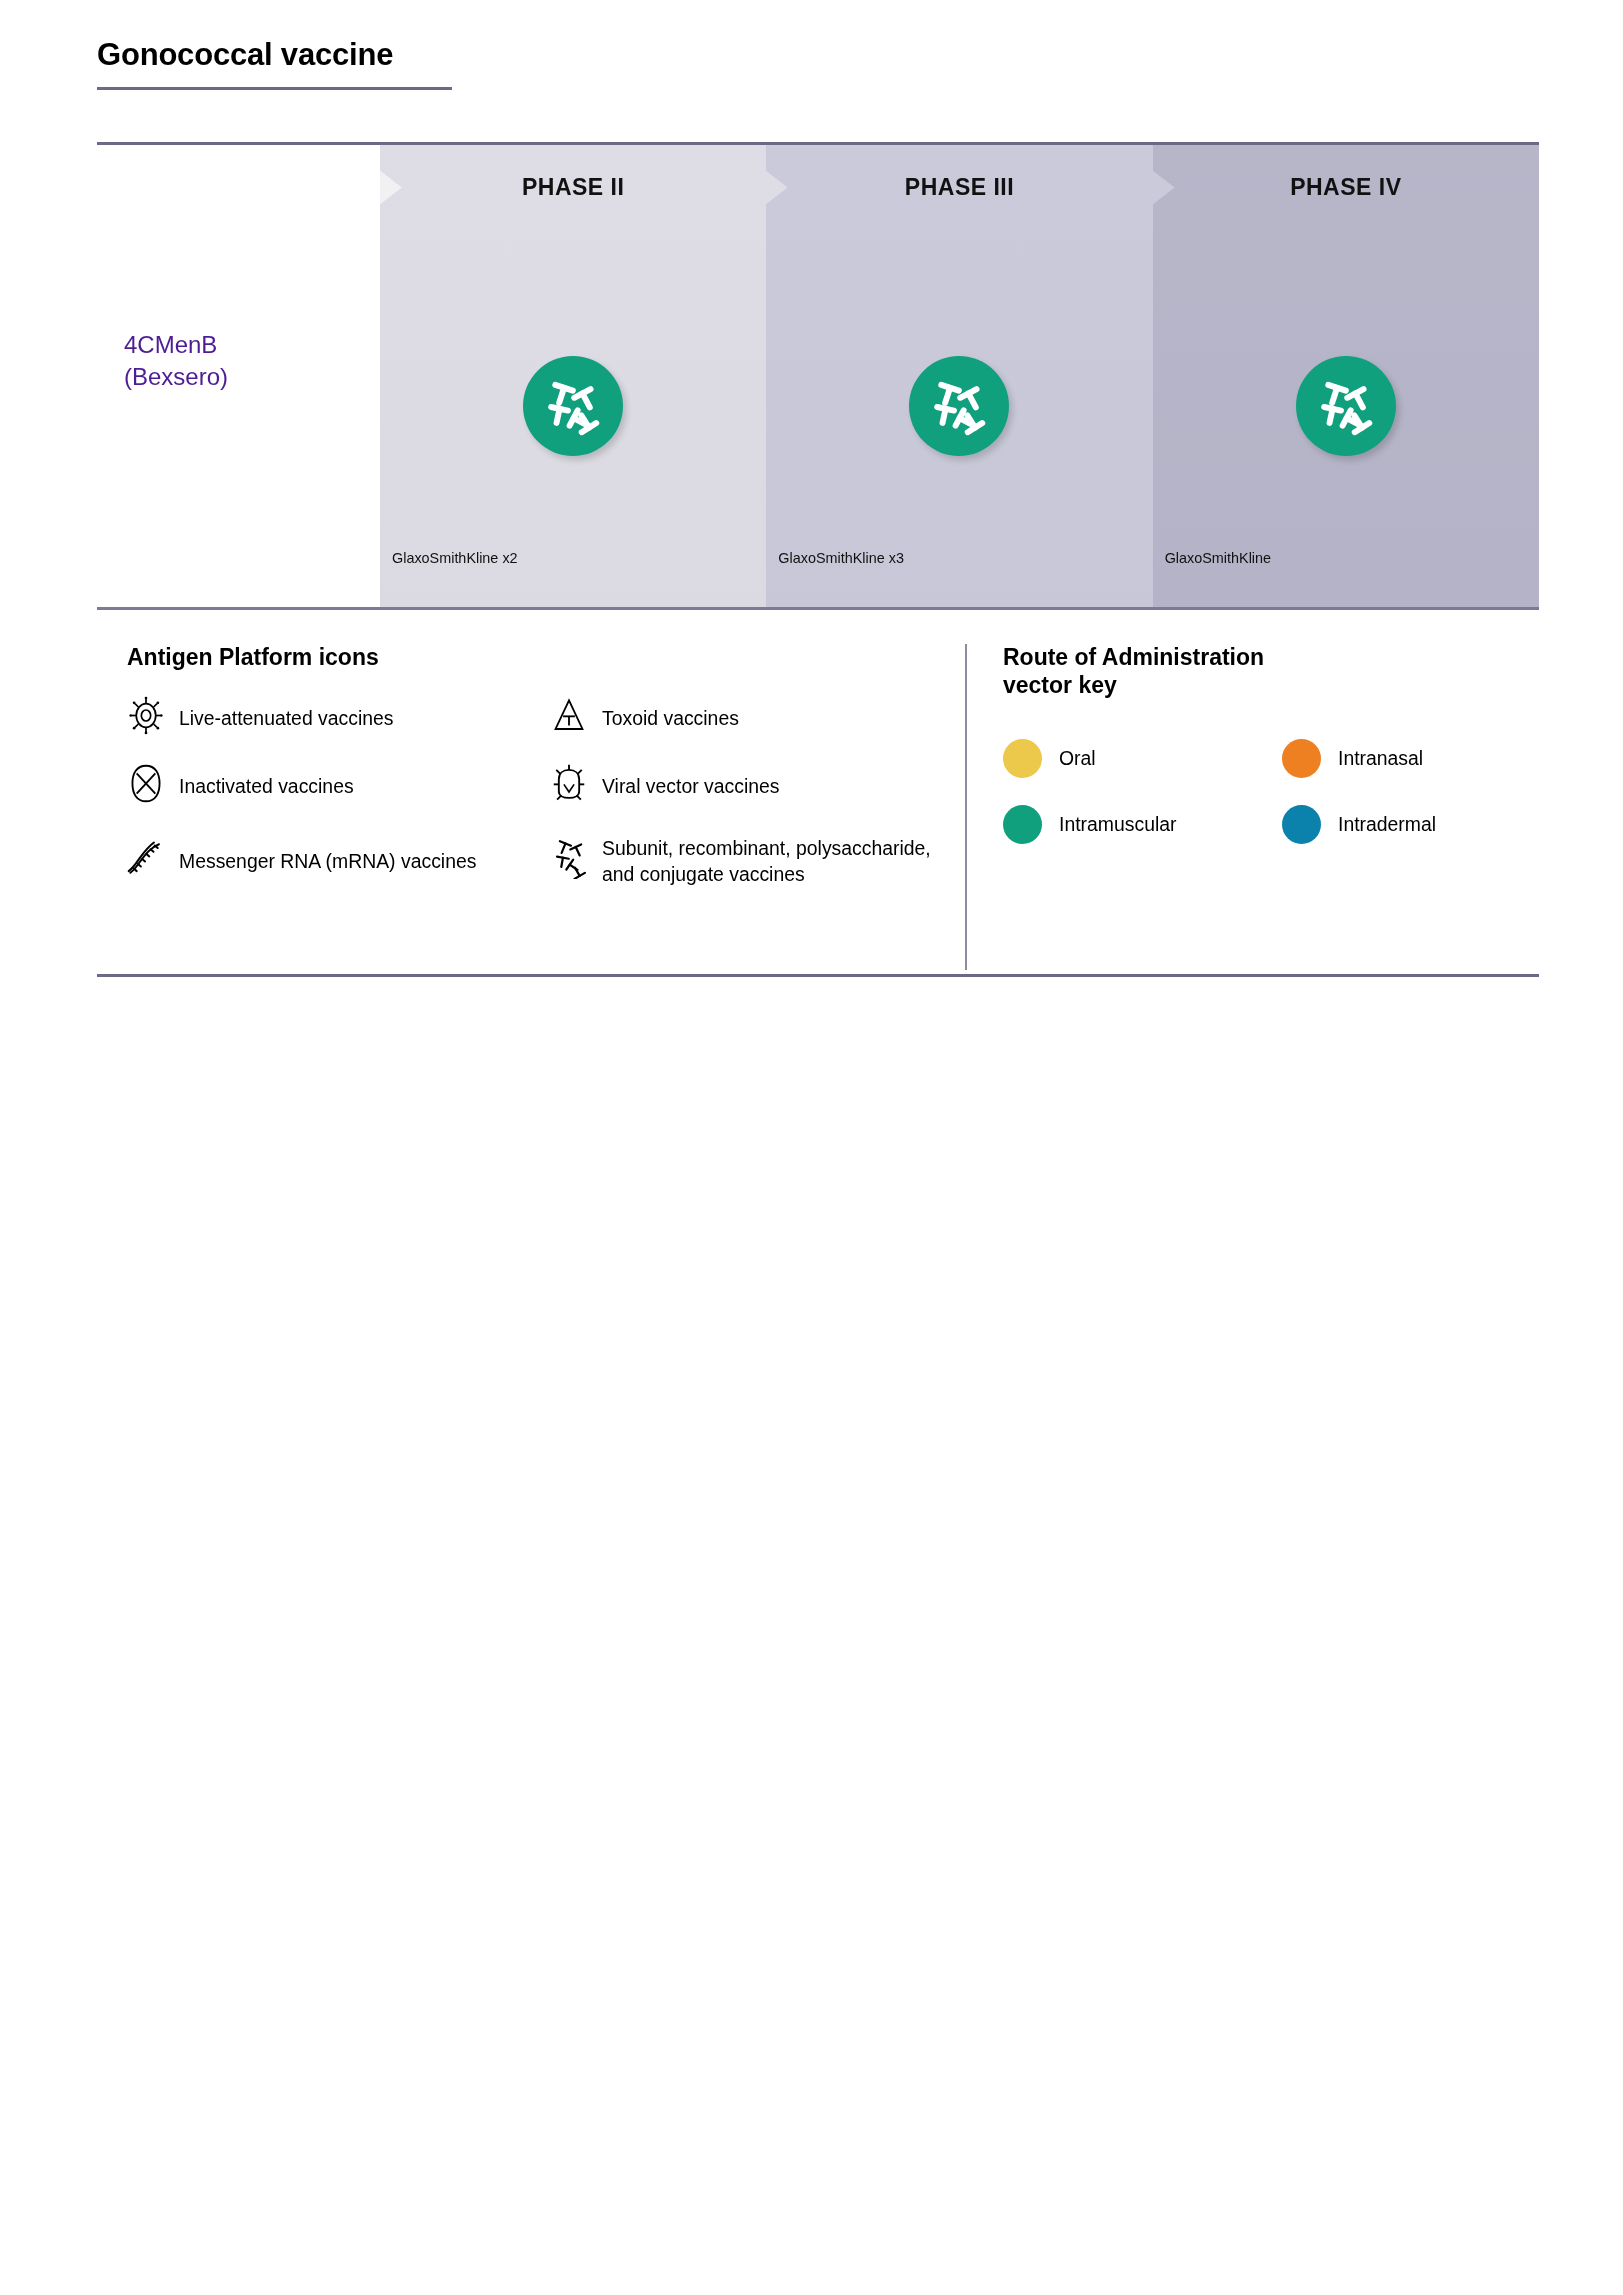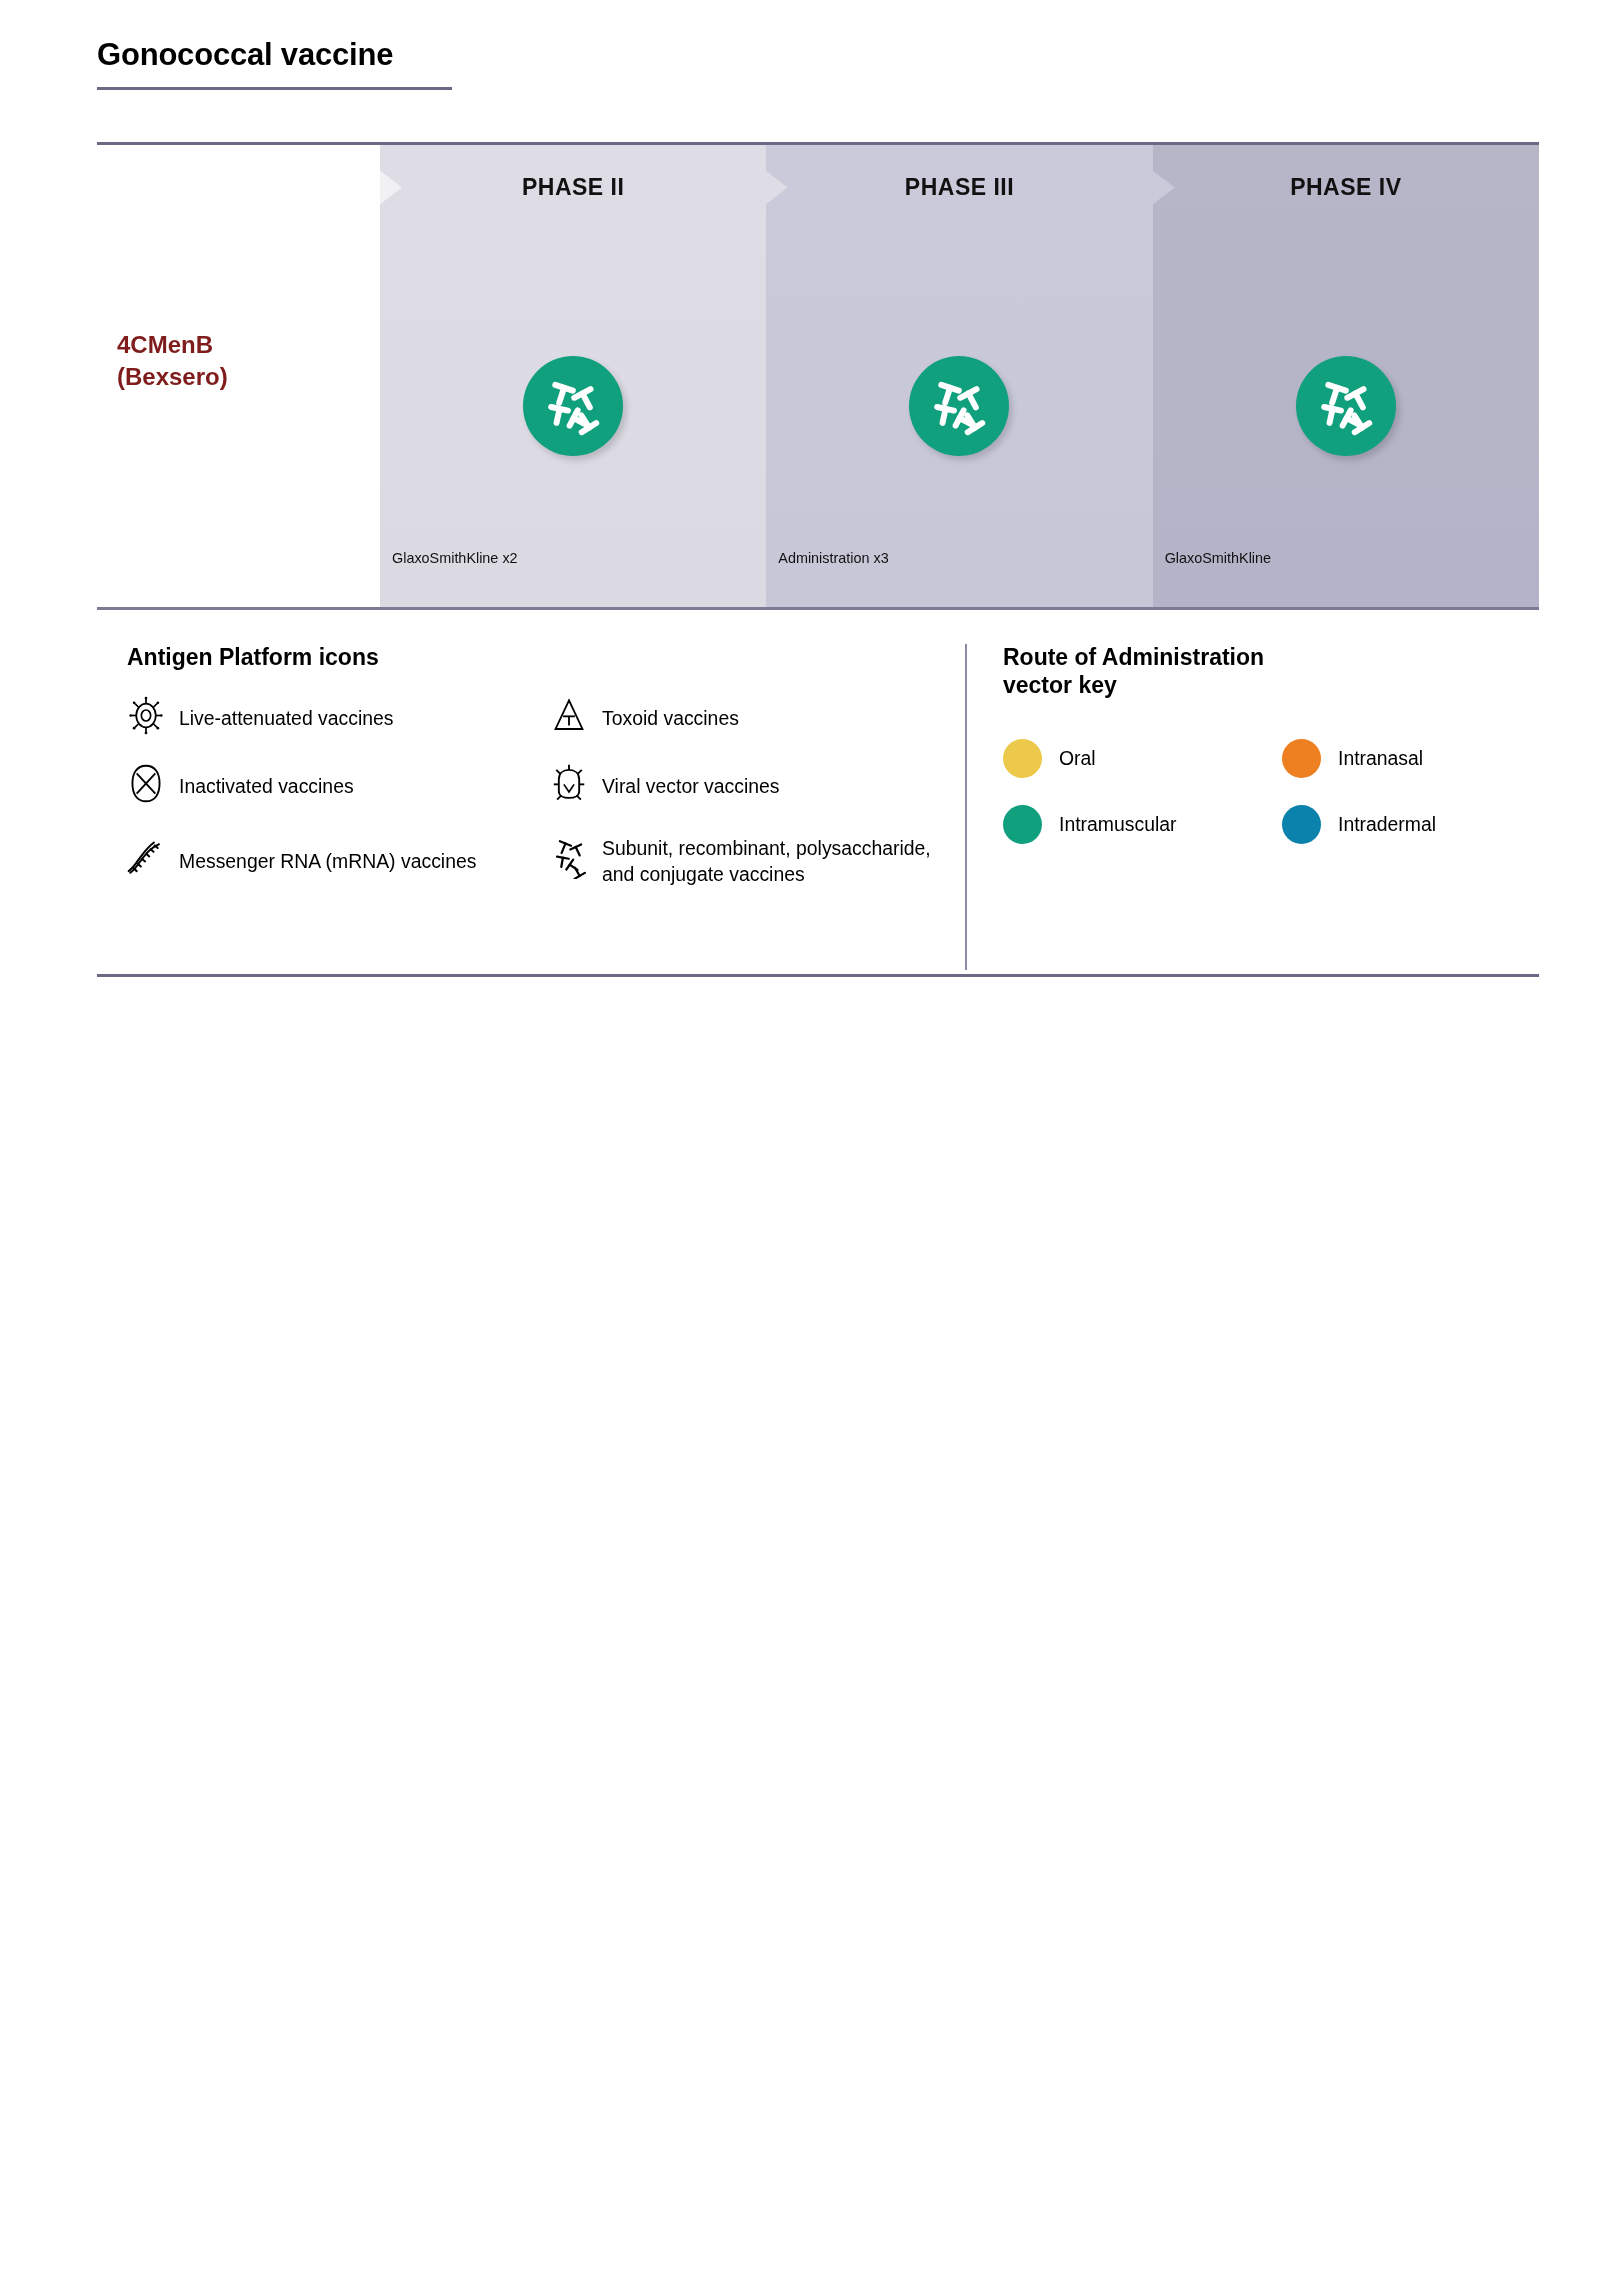--- a/index.html
+++ b/index.html
@@ -109,26 +109,26 @@
   .phase-head-label {
     font-size: 23px;
     font-weight: bold;
     letter-spacing: 0.5px;
     color: #111;
   }
 
   
   .vaccine-name {
     position: absolute;
-    left: 20px;
+    left: 27px;
     top: 184px;
     font-size: 24px;
-    font-weight: bold;
+    font-weight: normal;
     line-height: 1.32;
-    color: #7f1d1d;
+    color: #4c1d95;
   }
 
   
   .route-circle {
     position: absolute;
     top: 211px;
     left: 50%;
     transform: translateX(-50%);
     width: 100px;
     height: 100px;
@@ -340,21 +340,21 @@
                 <line x1="45" y1="64" x2="71" y2="64"></line>
                 <line x1="58" y1="64" x2="58" y2="86"></line>
               </g>
               <g transform="rotate(148 70 76)">
                 <line x1="57" y1="68" x2="83" y2="68"></line>
                 <line x1="70" y1="68" x2="70" y2="90"></line>
               </g>
             </g>
           </svg>
         </div>
-        <div class="mfr">Administration x3</div>
+        <div class="mfr">GlaxoSmithKline x3</div>
       </div>
 
       <div class="col-phase col-p4">
         <div class="chev">
           <svg width="30" height="85" viewBox="0 0 36 100">
             <path d="M0,0 L0,30 L26,50 L0,70 L0,100 Z" fill="#cbcada"></path>
           </svg>
         </div>
         <div class="phase-head">
           <span class="phase-head-label">PHASE IV</span>

